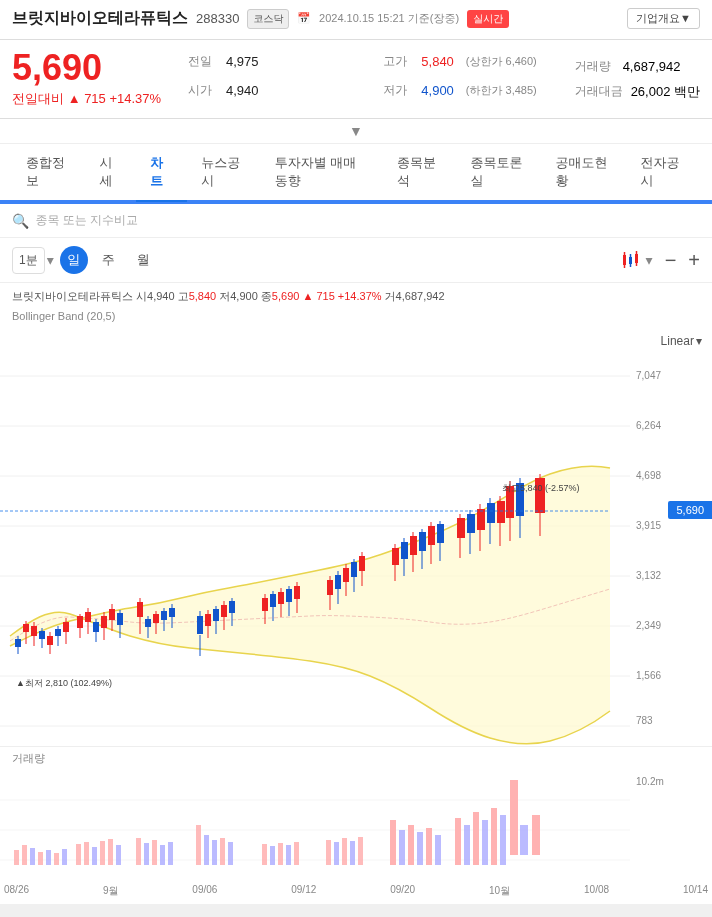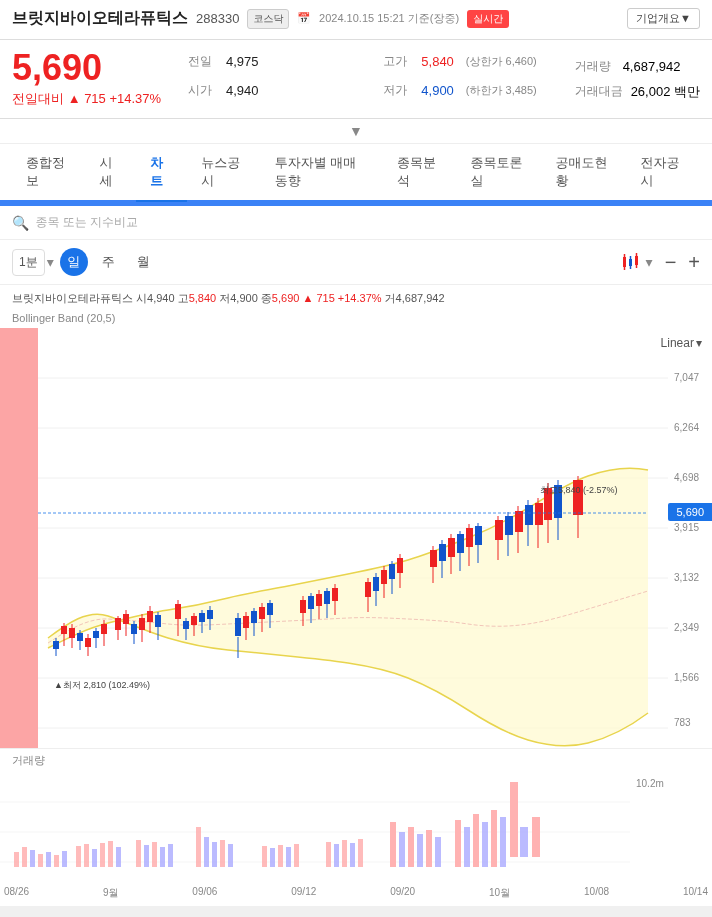--- a/index.html
+++ b/index.html
@@ -24,42 +24,42 @@
     .price-label { color: #888; font-size: 12px; min-width: 30px; }
     .price-value { font-size: 13px; color: #222; font-weight: 500; }
     .price-value.red { color: #e22; }
     .price-value.blue { color: #1155cc; }
     .sub-value { font-size: 11px; color: #888; margin-left: 4px; }
     .vol-row { display: flex; align-items: center; gap: 8px; }
     .vol-label { color: #888; font-size: 12px; min-width: 40px; }
     .vol-value { font-size: 13px; font-weight: 500; }
 
     
-    .nav-tabs { background: white; border-bottom: 6px solid #3b82f6; display: flex; padding: 0 12px; }
+    .nav-tabs { background: white; border-bottom: 4px solid #3b82f6; display: flex; padding: 0 12px; }
     .nav-tab { padding: 10px 14px; font-size: 13px; color: #555; cursor: pointer; border-bottom: 2px solid transparent; margin-bottom: -2px; }
     .nav-tab.active { color: #1a73e8; border-bottom: 2px solid #1a73e8; font-weight: bold; }
 
     
     .toolbar { background: white; padding: 8px 12px; display: flex; align-items: center; gap: 12px; border-bottom: 1px solid #eee; }
     .search-bar { display: flex; align-items: center; gap: 6px; color: #aaa; font-size: 12px; flex: 1; }
     .search-icon { font-size: 14px; }
     .toolbar-actions { display: flex; align-items: center; gap: 14px; font-size: 12px; color: #444; }
     .toolbar-btn { cursor: pointer; }
 
     
     .chart-controls { background: white; padding: 8px 12px; display: flex; align-items: center; gap: 20px; border-bottom: 1px solid #eee; }
     .zoom-btn { font-size: 18px; color: #555; cursor: pointer; background: none; border: none; }
 
     
     .chart-container { background: white; margin: 0; position: relative; }
     .chart-info-bar { padding: 6px 12px; font-size: 11px; color: #555; background: white; }
     .chart-info-bar span.red { color: #e22; }
     .bollinger-label { font-size: 11px; color: #888; padding: 0 12px 4px; }
 
-    .chart-svg-wrapper { position: relative; background: #fca5a5; padding-left: 38px; }
+    .chart-svg-wrapper { position: relative; background: #fca5a5; }
     .linear-label { position: absolute; top: 8px; right: 10px; font-size: 12px; color: #555; cursor: pointer; display: flex; align-items: center; gap: 2px; }
     
     
     .x-axis { display: flex; justify-content: space-between; padding: 4px 4px 6px; background: white; font-size: 10px; color: #888; }
 
     .divider { height: 1px; background: #eee; }
   </style>
 </head>
 <body>
 

